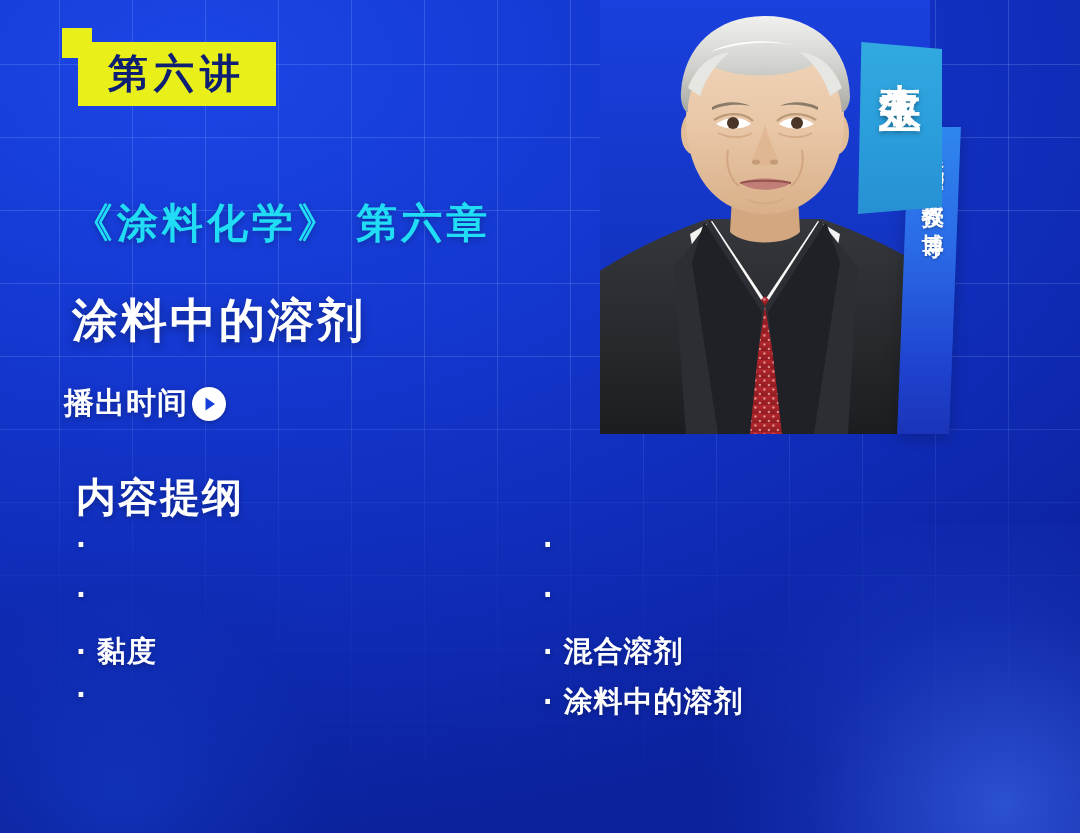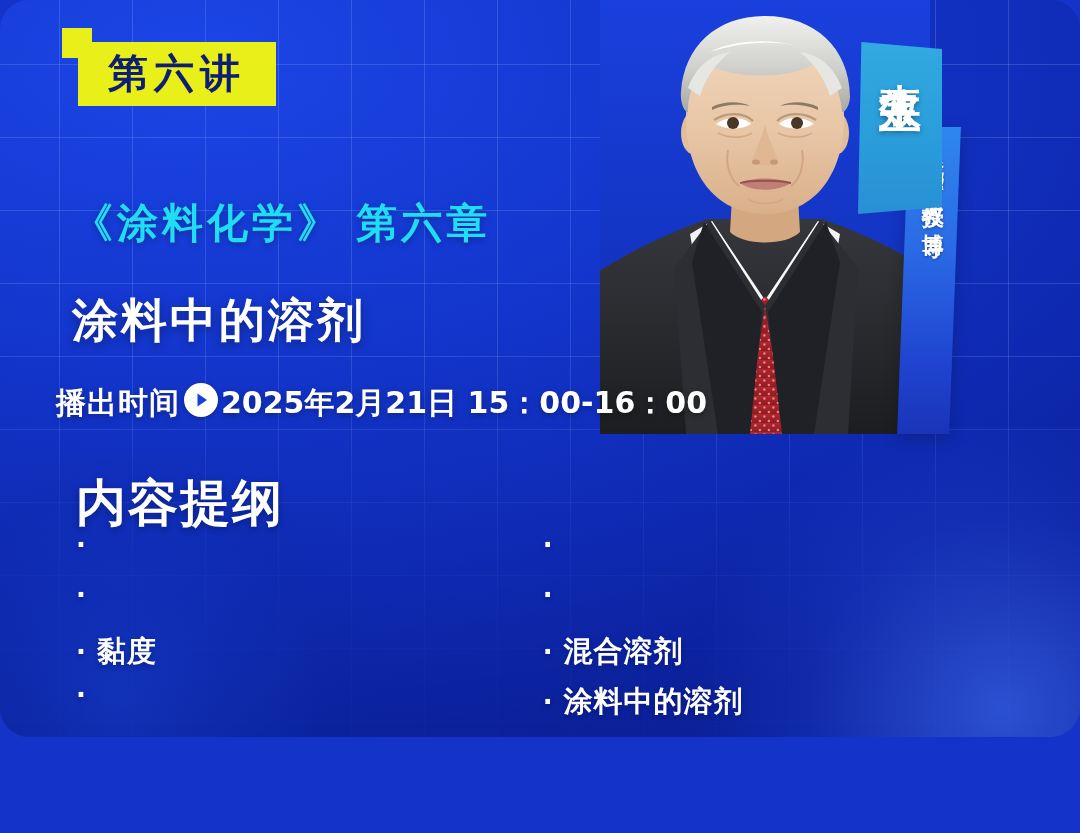--- a/index.html
+++ b/index.html
@@ -3,24 +3,23 @@
 <meta charset="utf-8">
 <title>涂料化学 第六讲</title>
 <style>
   html,body{margin:0;padding:0;}
   body{
     width:1080px;height:833px;overflow:hidden;
     font-family:"Liberation Sans","DejaVu Sans",sans-serif;
     background:#1433c8;
   }
   .poster{
-    position:relative;width:1080px;height:737px;overflow:hidden;
+    position:relative;width:1080px;height:833px;overflow:hidden;
     background:
       radial-gradient(120% 95% at 18% 8%, #1b46e6 0%, #1437cf 38%, #0f2bb5 72%, #0b2099 100%);
-    border-radius: 29px;
   }
   
   .grid{
     position:absolute;left:0;top:0;width:1080px;height:833px;
     background-image:
       linear-gradient(to right, rgba(150,190,255,.22) 1.5px, transparent 1.5px),
       linear-gradient(to bottom, rgba(150,190,255,.22) 1.5px, transparent 1.5px);
     background-size:73px 73px;
     background-position:-14px -9px;
     -webkit-mask-image:linear-gradient(to bottom, rgba(0,0,0,1) 0%, rgba(0,0,0,.95) 42%, rgba(0,0,0,.30) 62%, rgba(0,0,0,.12) 78%, rgba(0,0,0,.06) 100%);
@@ -69,40 +68,40 @@
   .maintitle{
     position:absolute;left:72px;top:297px;
     color:#ffffff;font-size:46px;font-weight:bold;letter-spacing:3px;
     white-space:nowrap;line-height:1;
     text-shadow:0 3px 10px rgba(0,0,0,.35);
     font-family:"DejaVu Sans","Liberation Sans",sans-serif;
   }
 
   
   .airtime{
-    position:absolute;left:56px;top:383px;
-    display:flex;align-items:flex-start;white-space:nowrap;
+    position:absolute;left:64px;top:383px;
+    display:flex;align-items:center;white-space:nowrap;
     color:#ffffff;font-size:30px;font-weight:bold;
     text-shadow:0 2px 6px rgba(0,0,0,.32);
     font-family:"DejaVu Sans","Liberation Sans",sans-serif;
   }
   .airtime .label{letter-spacing:1px;}
   .play-icon{
     display:inline-flex;align-items:center;justify-content:center;
     width:34px;height:34px;border-radius:50%;background:#ffffff;
     margin:0 3px 0 4px;flex:0 0 auto;
     box-shadow:0 1px 4px rgba(0,0,0,.3);
   }
   .play-icon svg{display:block;}
   .airtime .when{letter-spacing:0px;}
 
   
   .outline-title{
     position:absolute;left:76px;top:470px;
-    color:#ffffff;font-size:50px;font-weight:bold;letter-spacing:2px;
+    color:#ffffff;font-size:40px;font-weight:bold;letter-spacing:2px;
     white-space:nowrap;text-shadow:0 2px 6px rgba(0,0,0,.3);
     font-family:"DejaVu Sans","Liberation Sans",sans-serif;
   }
   .outline-cols{
     position:absolute;left:76px;top:532px;width:760px;
     display:flex;gap:56px;
   }
   .ocol{display:flex;flex-direction:column;}
   .ocol.left{width:420px;}
   .ocol.right{width:300px;}
@@ -261,21 +260,20 @@
 
   <div class="maintitle">涂料中的溶剂</div>
 
   <div class="airtime">
     <span class="label">播出时间</span>
     <span class="play-icon">
       <svg width="20" height="20" viewBox="0 0 20 20" aria-hidden="true">
         <path d="M6.5 3.6 L16 10 L6.5 16.4 Z" fill="#1740d8"></path>
       </svg>
     </span>
-    <span class="when">2025年2月21日  15：00-16：00</span>
   </div>
 
   <div class="outline-title">内容提纲</div>
 
   <div class="outline-cols">
     <div class="ocol left">
       <div class="obullet">
         <span class="dot">·</span>
       </div>
       <div class="obullet">

